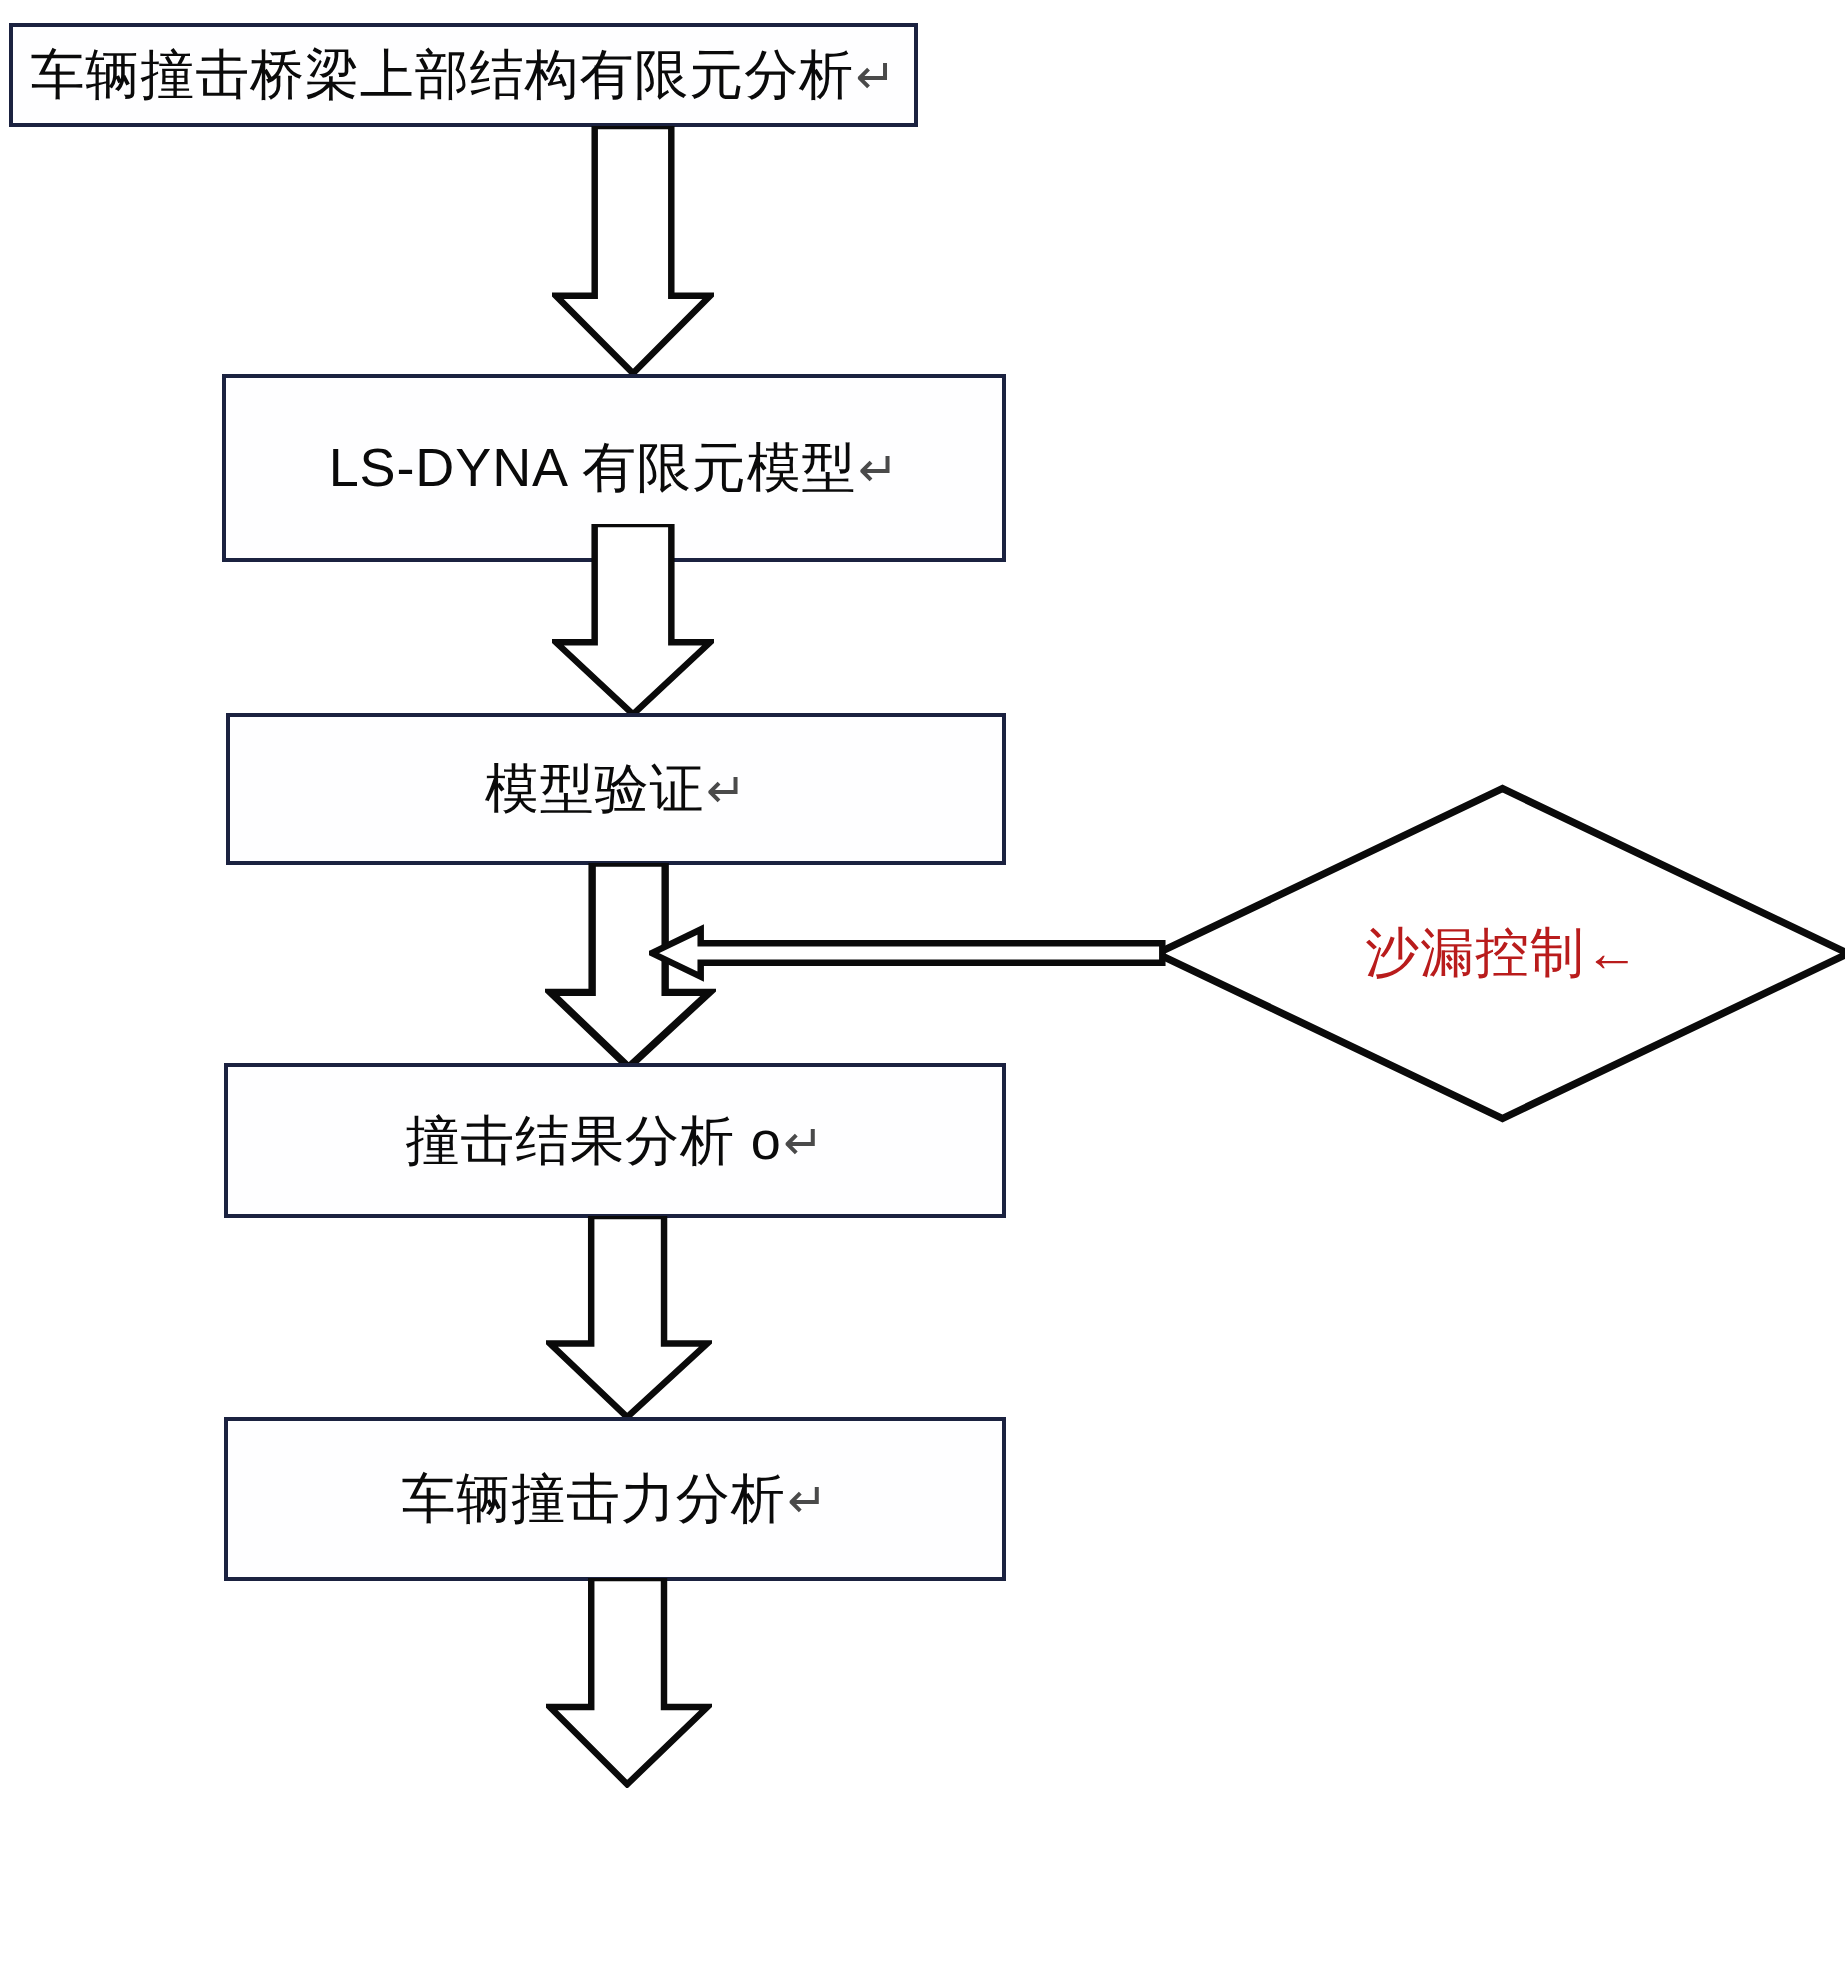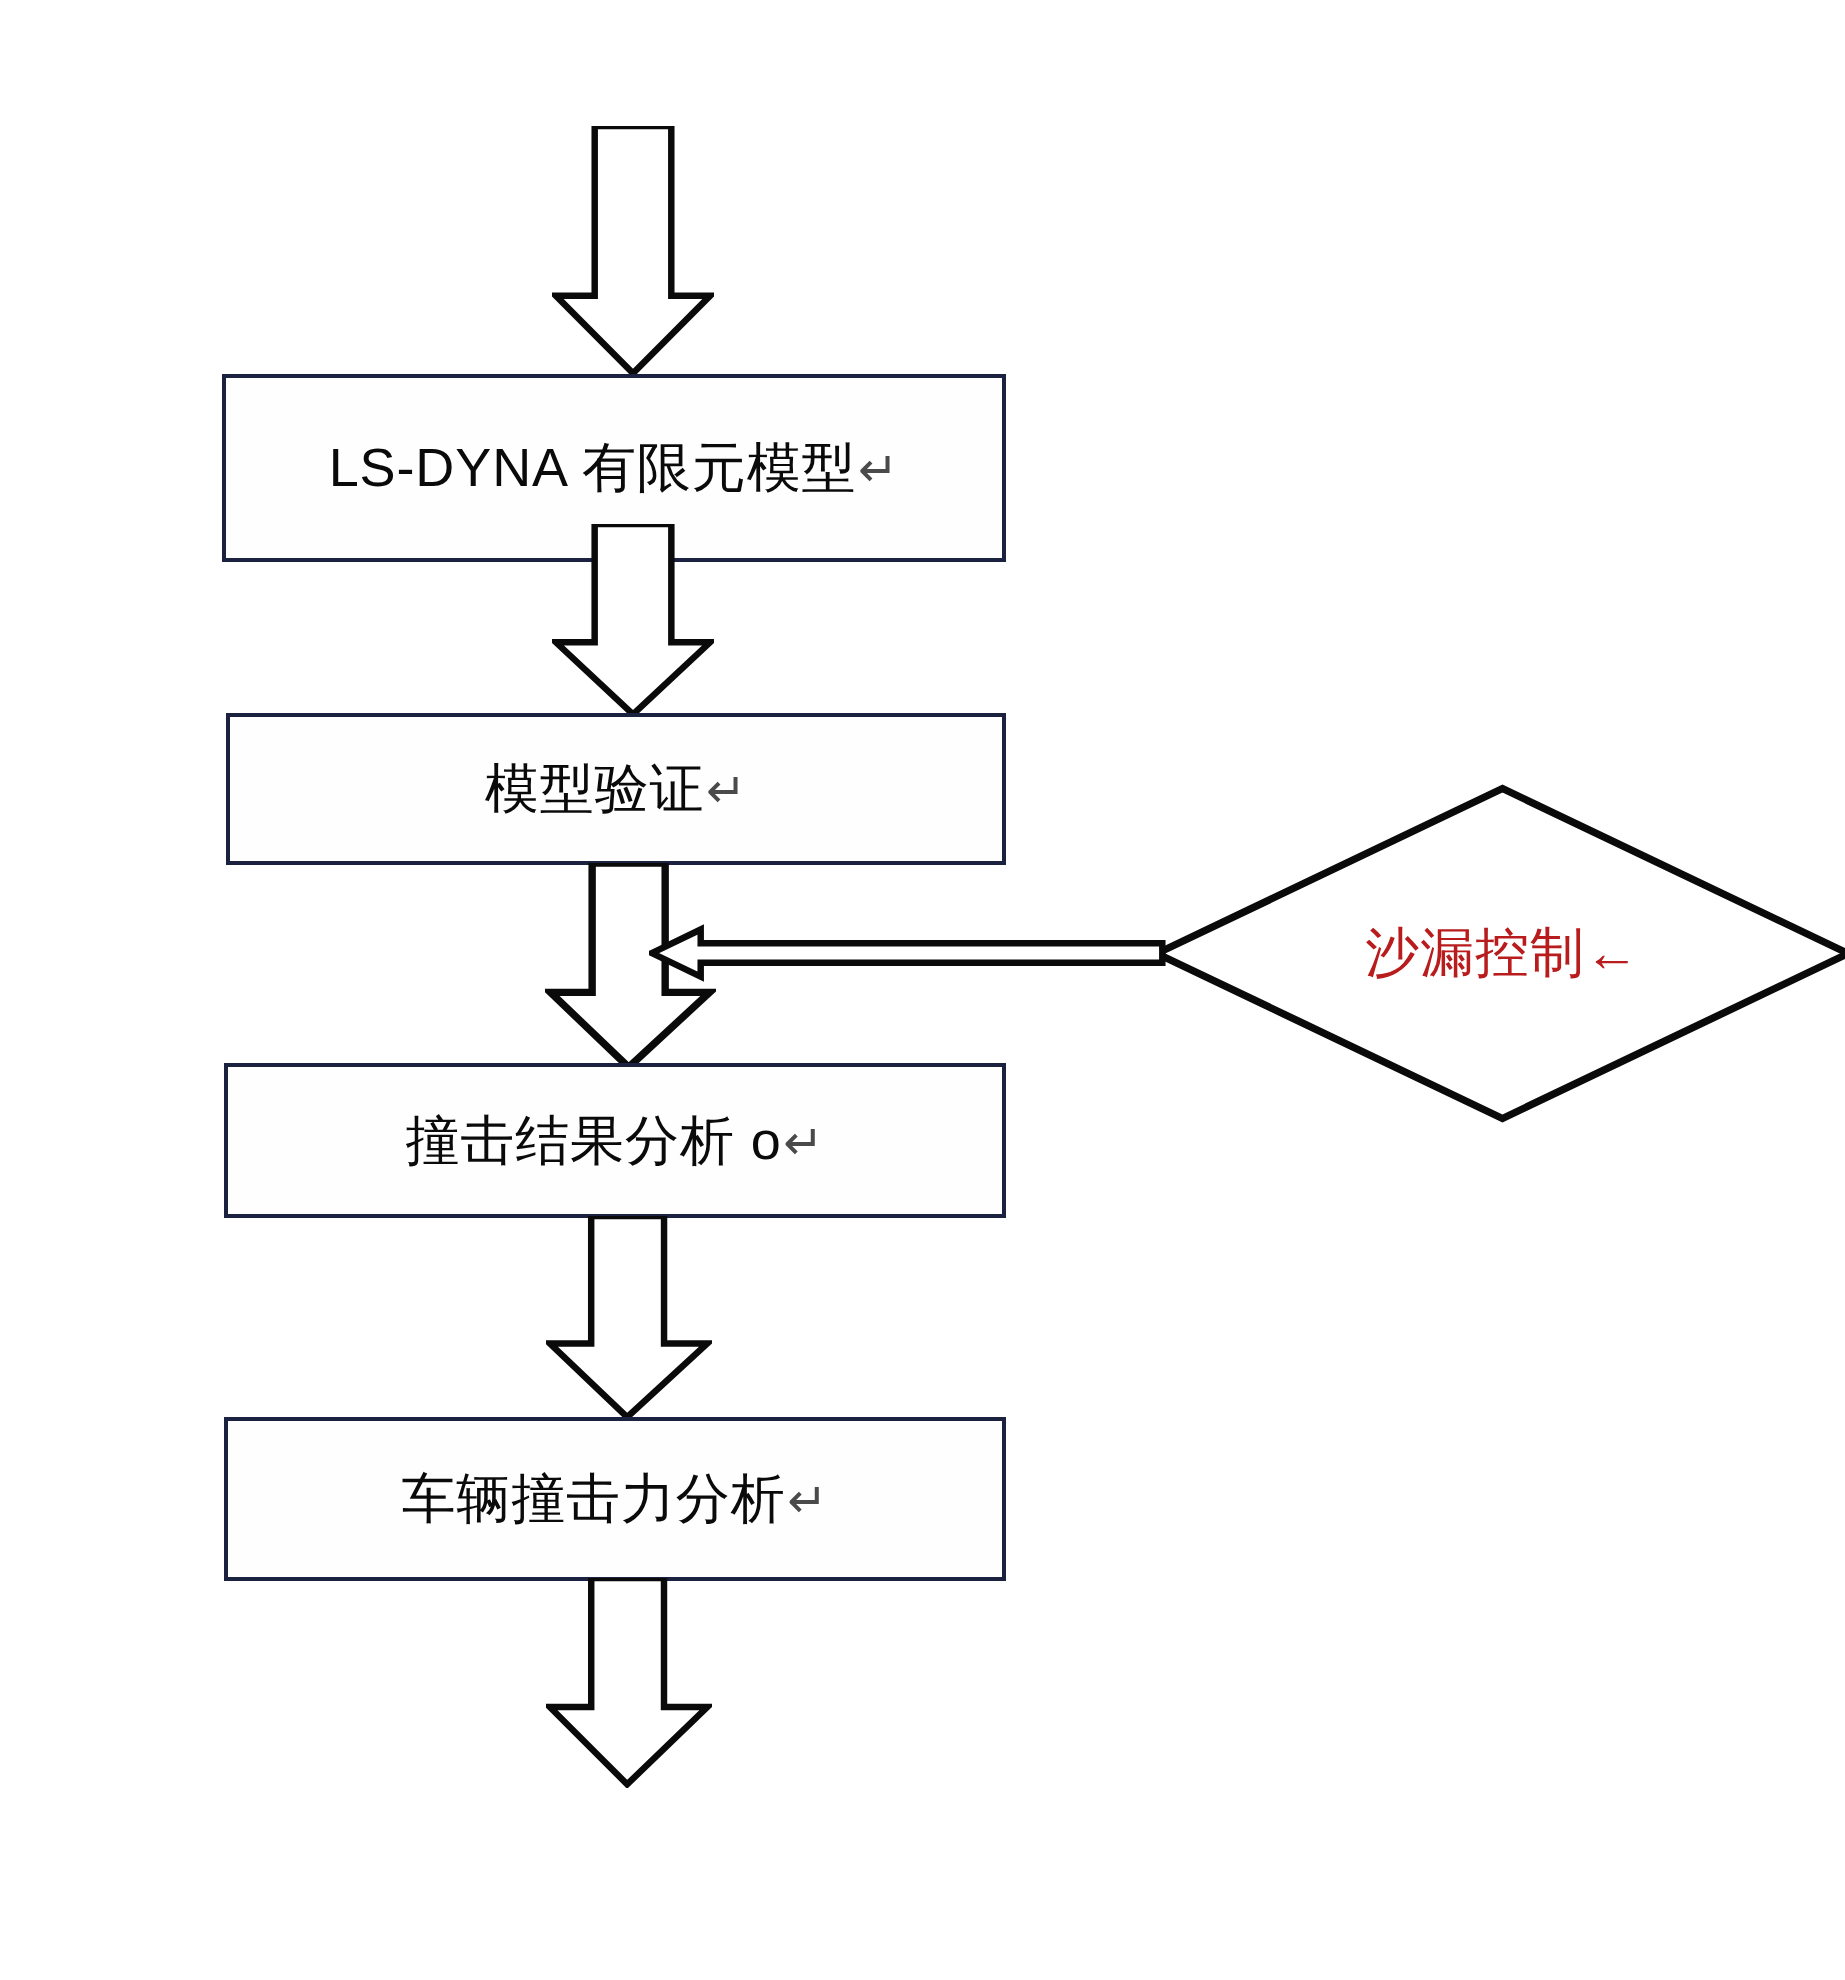--- a/index.html
+++ b/index.html
@@ -64,20 +64,23 @@
   .arrow {
     position: absolute;
   }
   .arrow svg { display: block; }
 </style>
 </head>
 <body>
 
 <div id="canvas">
 
+  <div class="node proc" style="left:9.2px; top:23px; width:909px; height:104px;">
+    <span class="node-label"><span>车辆撞击桥梁上部结构有限元分析</span><span class="pilcrow">↵</span></span>
+  </div>
 
   <div class="arrow" style="left:552px; top:126px; width:162px; height:251px;">
     <svg width="162" height="251" viewBox="0 0 175 272">
       <polygon points="46,0 129,0 129,184 171,184 87.5,268 4,184 46,184" fill="#ffffff" stroke="#0a0a0a" stroke-width="7" stroke-linejoin="miter"></polygon>
     </svg>
   </div>
 
   <div class="node proc" style="left:222px; top:374px; width:784px; height:188px;">
     <span class="node-label"><span>LS-DYNA 有限元模型</span><span class="pilcrow">↵</span></span>
   </div>

